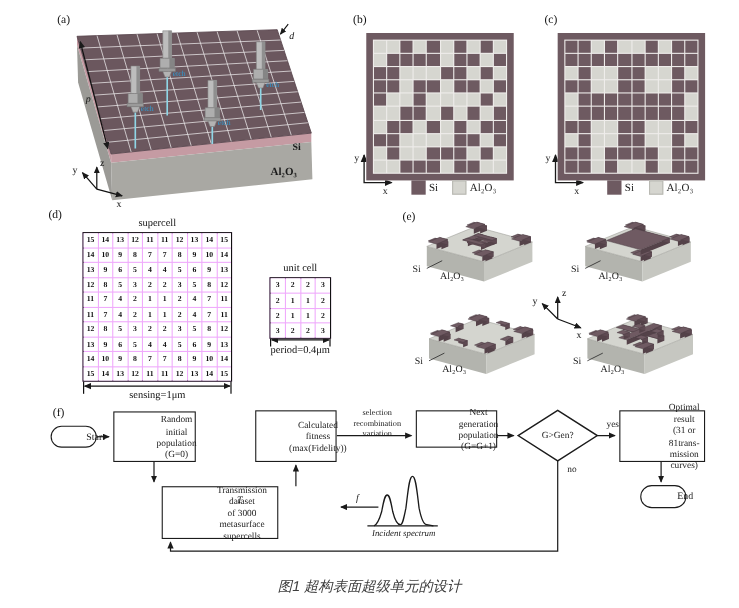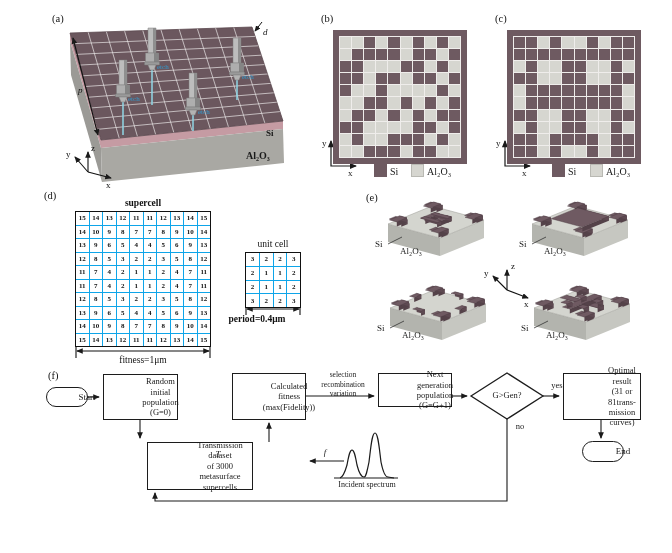--- a/index.html
+++ b/index.html
@@ -7,21 +7,21 @@
         font-family:"Liberation Serif","DejaVu Serif",serif;color:#1a1a1a;}
   .abs{position:absolute;}
   .plabel{font-size:10.5px;color:#111;z-index:4;}
   
   .pgrid{box-sizing:border-box;border:6px solid #6e5a61;background:#efedeb;padding:1px;
          display:grid;gap:1px;z-index:2;}
   .pgrid .cell{width:100%;height:100%;}
   .cell.si{background:#6e5a61;}
   .cell.al{background:#d6d6d0;}
   
-  .ntable{box-sizing:border-box;border:1.5px solid #111;background:#0ea5e9;display:grid;gap:1px;z-index:2;}
+  .ntable{box-sizing:border-box;border:1.5px solid #111;background:#f0abfc;display:grid;gap:1px;z-index:2;}
   .ntable .ncell{background:#fff;display:flex;align-items:center;justify-content:center;
                  font-size:7px;font-weight:bold;color:#111;}
   .tbl-title{text-align:center;font-size:9.5px;color:#111;z-index:4;}
   .period-label{text-align:center;font-size:9.5px;color:#111;z-index:4;}
   
   .sw{width:13px;height:13px;box-sizing:border-box;z-index:2;}
   .sw.si{background:#6e5a61;}
   .sw.al{background:#d6d6d0;border:1px solid #b9b9b3;}
   .legend-t{font-size:10px;z-index:2;}
   .axis-t{font-size:9px;z-index:4;}
@@ -403,21 +403,21 @@
       <div class="cell si"></div>
     </div>
   <div class="abs axis-t" style="left:496px;top:138px;">y</div>
   <div class="abs axis-t" style="left:522px;top:168px;">x</div>
   <div class="abs sw si" style="left:552px;top:164px;"></div>
   <div class="abs legend-t" style="left:568px;top:166px;">Si</div>
   <div class="abs sw al" style="left:590px;top:164px;"></div>
   <div class="abs legend-t" style="left:606px;top:166px;">Al₂O₃</div>
 
   <div class="abs plabel" style="left:44px;top:190px;">(d)</div>
-  <div class="abs tbl-title" style="left:75px;top:198px;width:136px;font-weight:bold;">supercell</div>
+  <div class="abs tbl-title" style="left:75px;top:198px;width:136px;">supercell</div>
   <div id="supercell" class="abs ntable" style="left: 75px; top: 211px; width: 136px; height: 136px; grid-template-columns: repeat(10, 1fr);">
       <div class="ncell">15</div>
       <div class="ncell">14</div>
       <div class="ncell">13</div>
       <div class="ncell">12</div>
       <div class="ncell">11</div>
       <div class="ncell">11</div>
       <div class="ncell">12</div>
       <div class="ncell">13</div>
       <div class="ncell">14</div>
@@ -506,41 +506,41 @@
       <div class="ncell">14</div>
       <div class="ncell">13</div>
       <div class="ncell">12</div>
       <div class="ncell">11</div>
       <div class="ncell">11</div>
       <div class="ncell">12</div>
       <div class="ncell">13</div>
       <div class="ncell">14</div>
       <div class="ncell">15</div>
     </div>
-  <div class="abs period-label" style="left:75px;top:355px;width:136px;">fitness=1μm</div>
+  <div class="abs period-label" style="left:75px;top:355px;width:136px;">sensing=1μm</div>
   <div class="abs tbl-title" style="left:245px;top:239px;width:56px;">unit cell</div>
   <div id="unitcell" class="abs ntable" style="left: 245px; top: 252px; width: 56px; height: 56px; grid-template-columns: repeat(4, 1fr);">
       <div class="ncell">3</div>
       <div class="ncell">2</div>
       <div class="ncell">2</div>
       <div class="ncell">3</div>
       <div class="ncell">2</div>
       <div class="ncell">1</div>
       <div class="ncell">1</div>
       <div class="ncell">2</div>
       <div class="ncell">2</div>
       <div class="ncell">1</div>
       <div class="ncell">1</div>
       <div class="ncell">2</div>
       <div class="ncell">3</div>
       <div class="ncell">2</div>
       <div class="ncell">2</div>
       <div class="ncell">3</div>
     </div>
-  <div class="abs period-label" style="left:202px;top:314px;width:110px;font-weight:bold;">period=0.4μm</div>
+  <div class="abs period-label" style="left:218px;top:314px;width:110px;">period=0.4μm</div>
 
   <div class="abs plabel" style="left:366px;top:192px;">(e)</div>
   <svg class="abs" style="left:360px;top:190px;z-index:2;" width="312" height="180" viewBox="0 0 312 180">
     <g id="slabs">
         <g transform="translate(28,12)">
           <polygon points="0,22 52,36 52,54 0,40" fill="#b3b4ae"></polygon>
           <polygon points="52,36 96,18 96,36 52,54" fill="#c6c7c1"></polygon>
           <polygon points="0,22 44,4 96,18 52,36" fill="#d4d5cf" stroke="#9a9b95" stroke-width="0.5"></polygon>
           <polygon points="13.280000000000001,20.18 19.44,17.66 19.44,22.16 13.280000000000001,24.68" fill="#544249"></polygon>
           <polygon points="7.48,14.440000000000001 19.44,17.66 19.44,22.16 7.48,18.94" fill="#5e4a52"></polygon>
@@ -741,15 +741,16 @@
 of 3000 metasurface
 supercells</div>
   <div class="abs fbox fround" style="left:582px;top:441px;width:42px;height:21px;">End</div>
   <div class="abs ftext" style="left:313px;top:370px;width:60px;font-size:7.5px;line-height:9.5px;">selection
 recombination
 variation</div>
   <div class="abs ftext" style="left:545px;top:380px;width:24px;font-size:8.5px;">yes</div>
   <div class="abs ftext" style="left:510px;top:421px;width:20px;font-size:8.5px;">no</div>
   <div class="abs ftext it" style="left:212px;top:449px;width:12px;font-size:9px;">T</div>
   <div class="abs ftext it" style="left:319px;top:447px;width:12px;font-size:9px;">f</div>
-  <div class="abs ftext" style="left:322px;top:480px;width:90px;font-size:8px;">Incident spectrum</div>
-
+  <div class="abs ftext" style="left:322px;top:480px;width:90px;font-size:8px;font-style:italic;">Incident spectrum</div>
+
+  <div id="caption" class="abs" style="left:0;top:524px;">图1 超构表面超级单元的设计</div>
 </div>
 
 </body></html>

